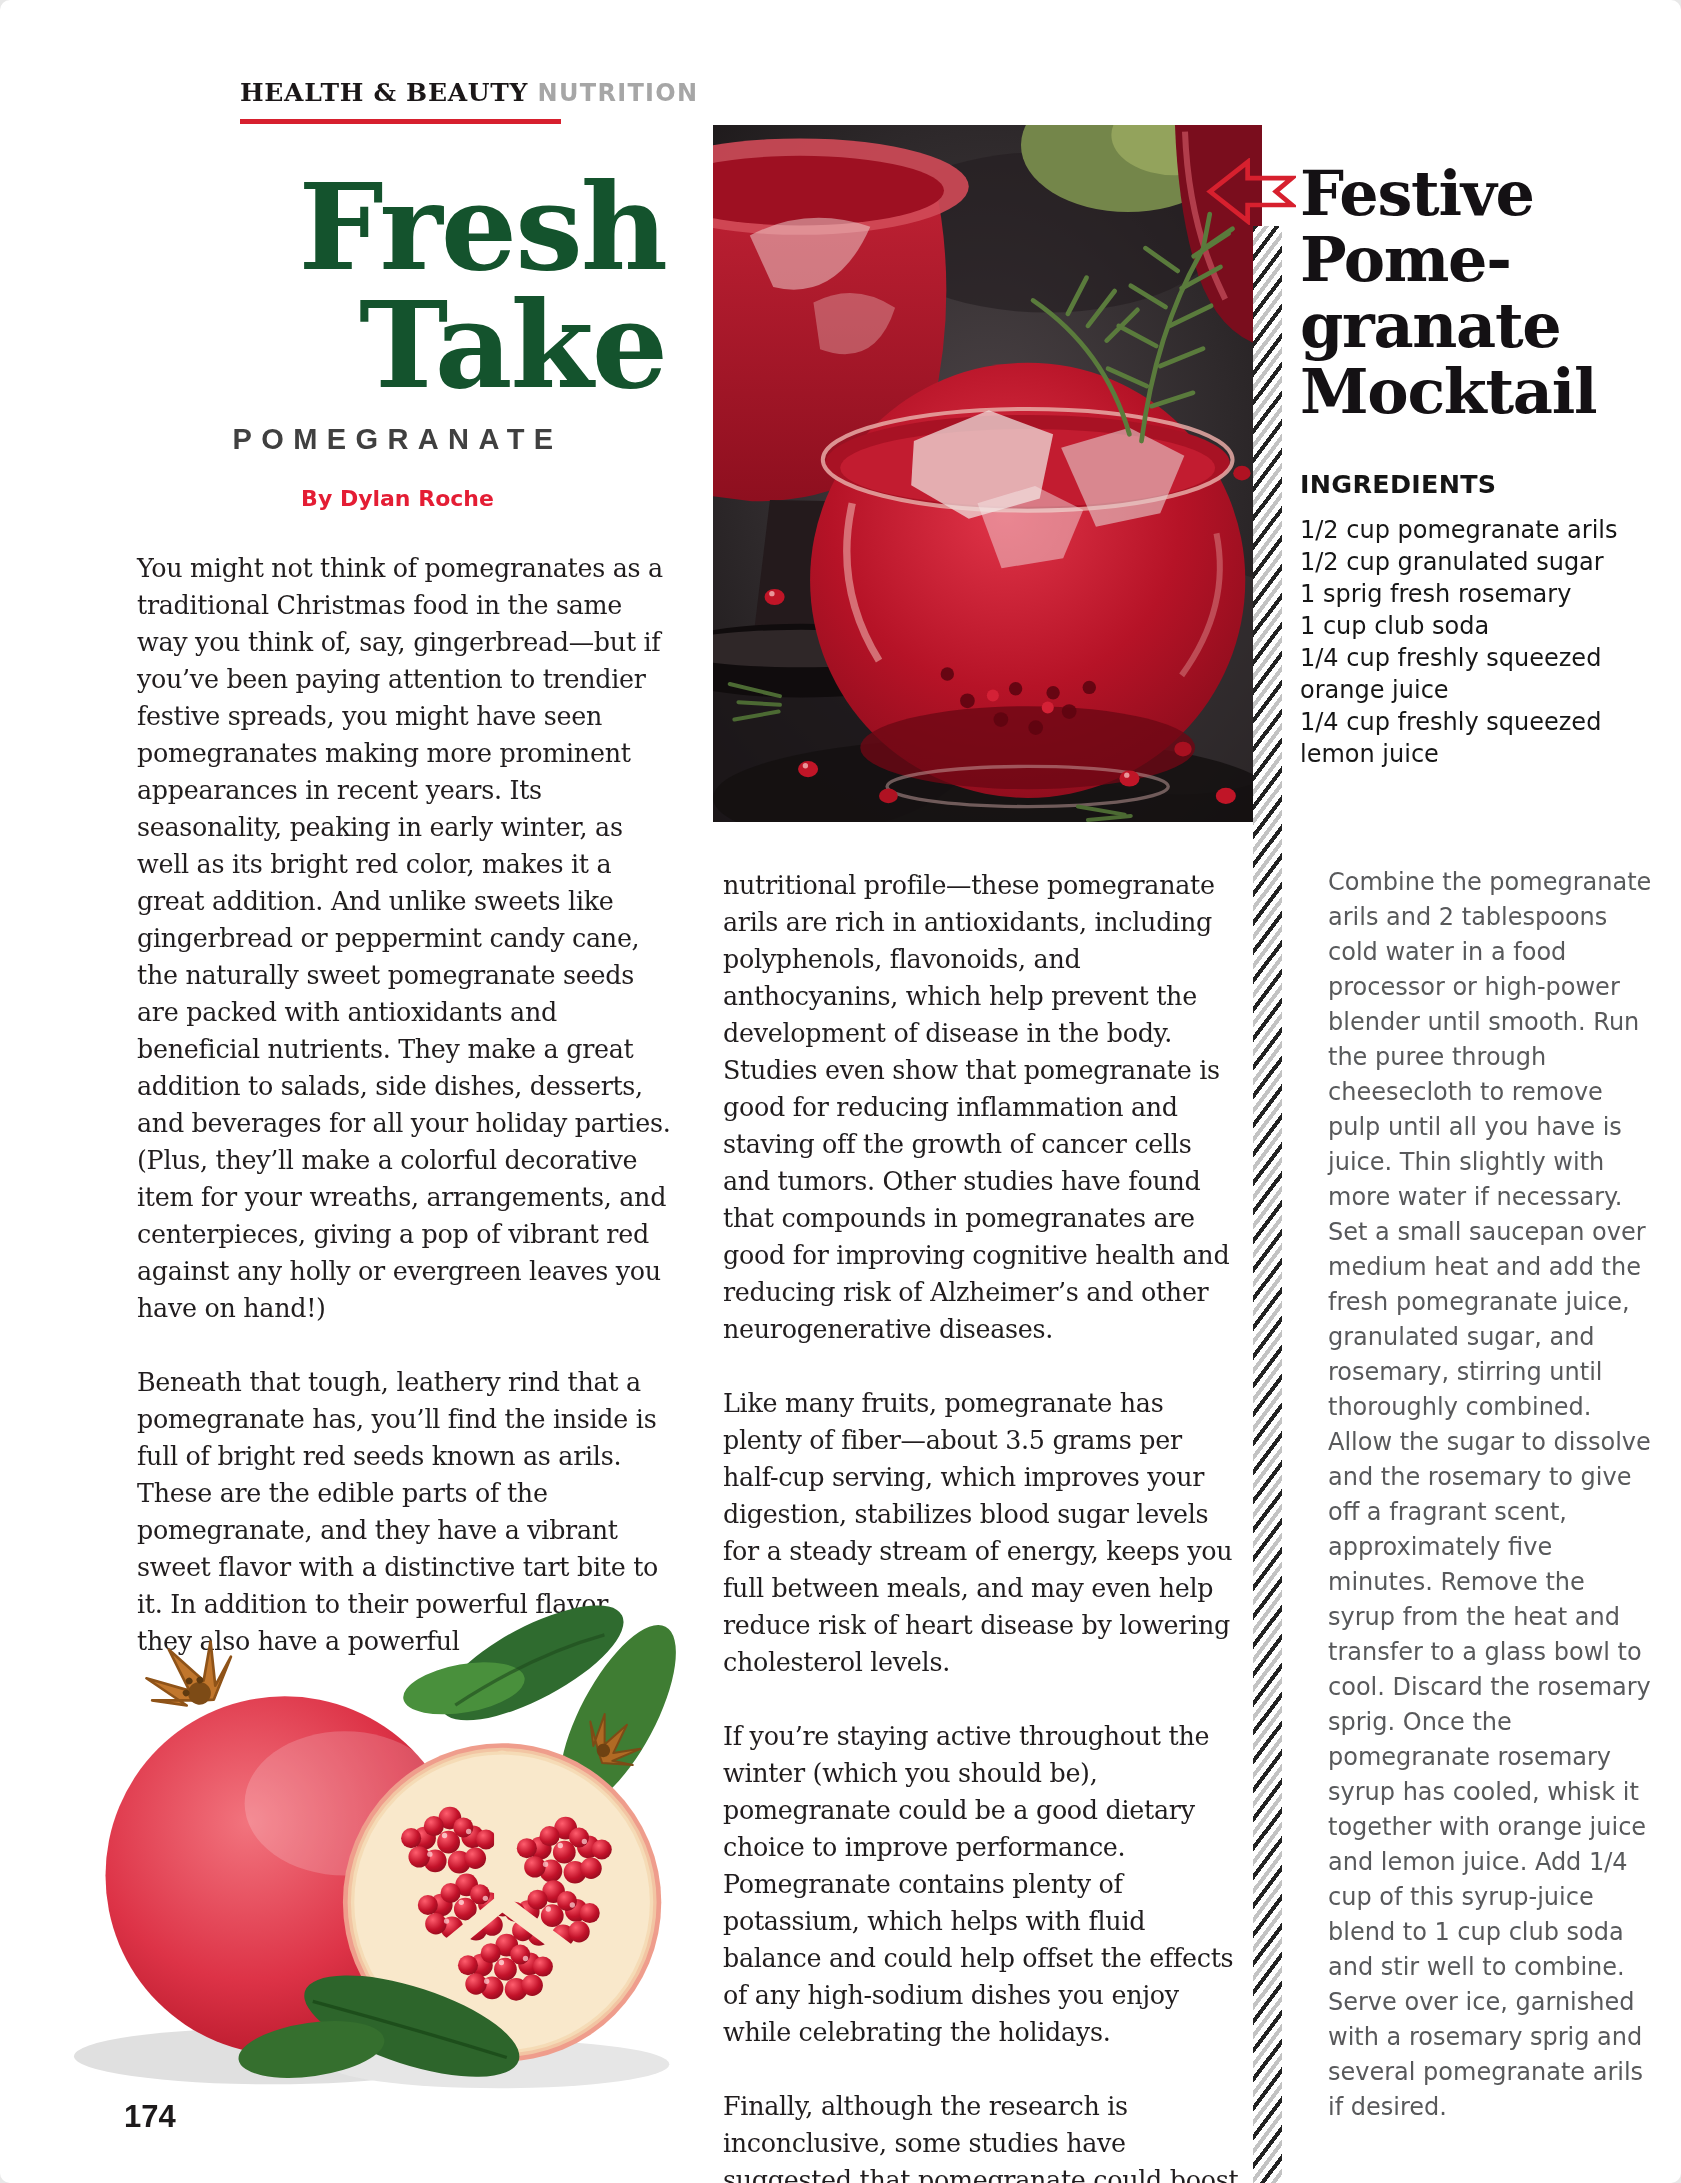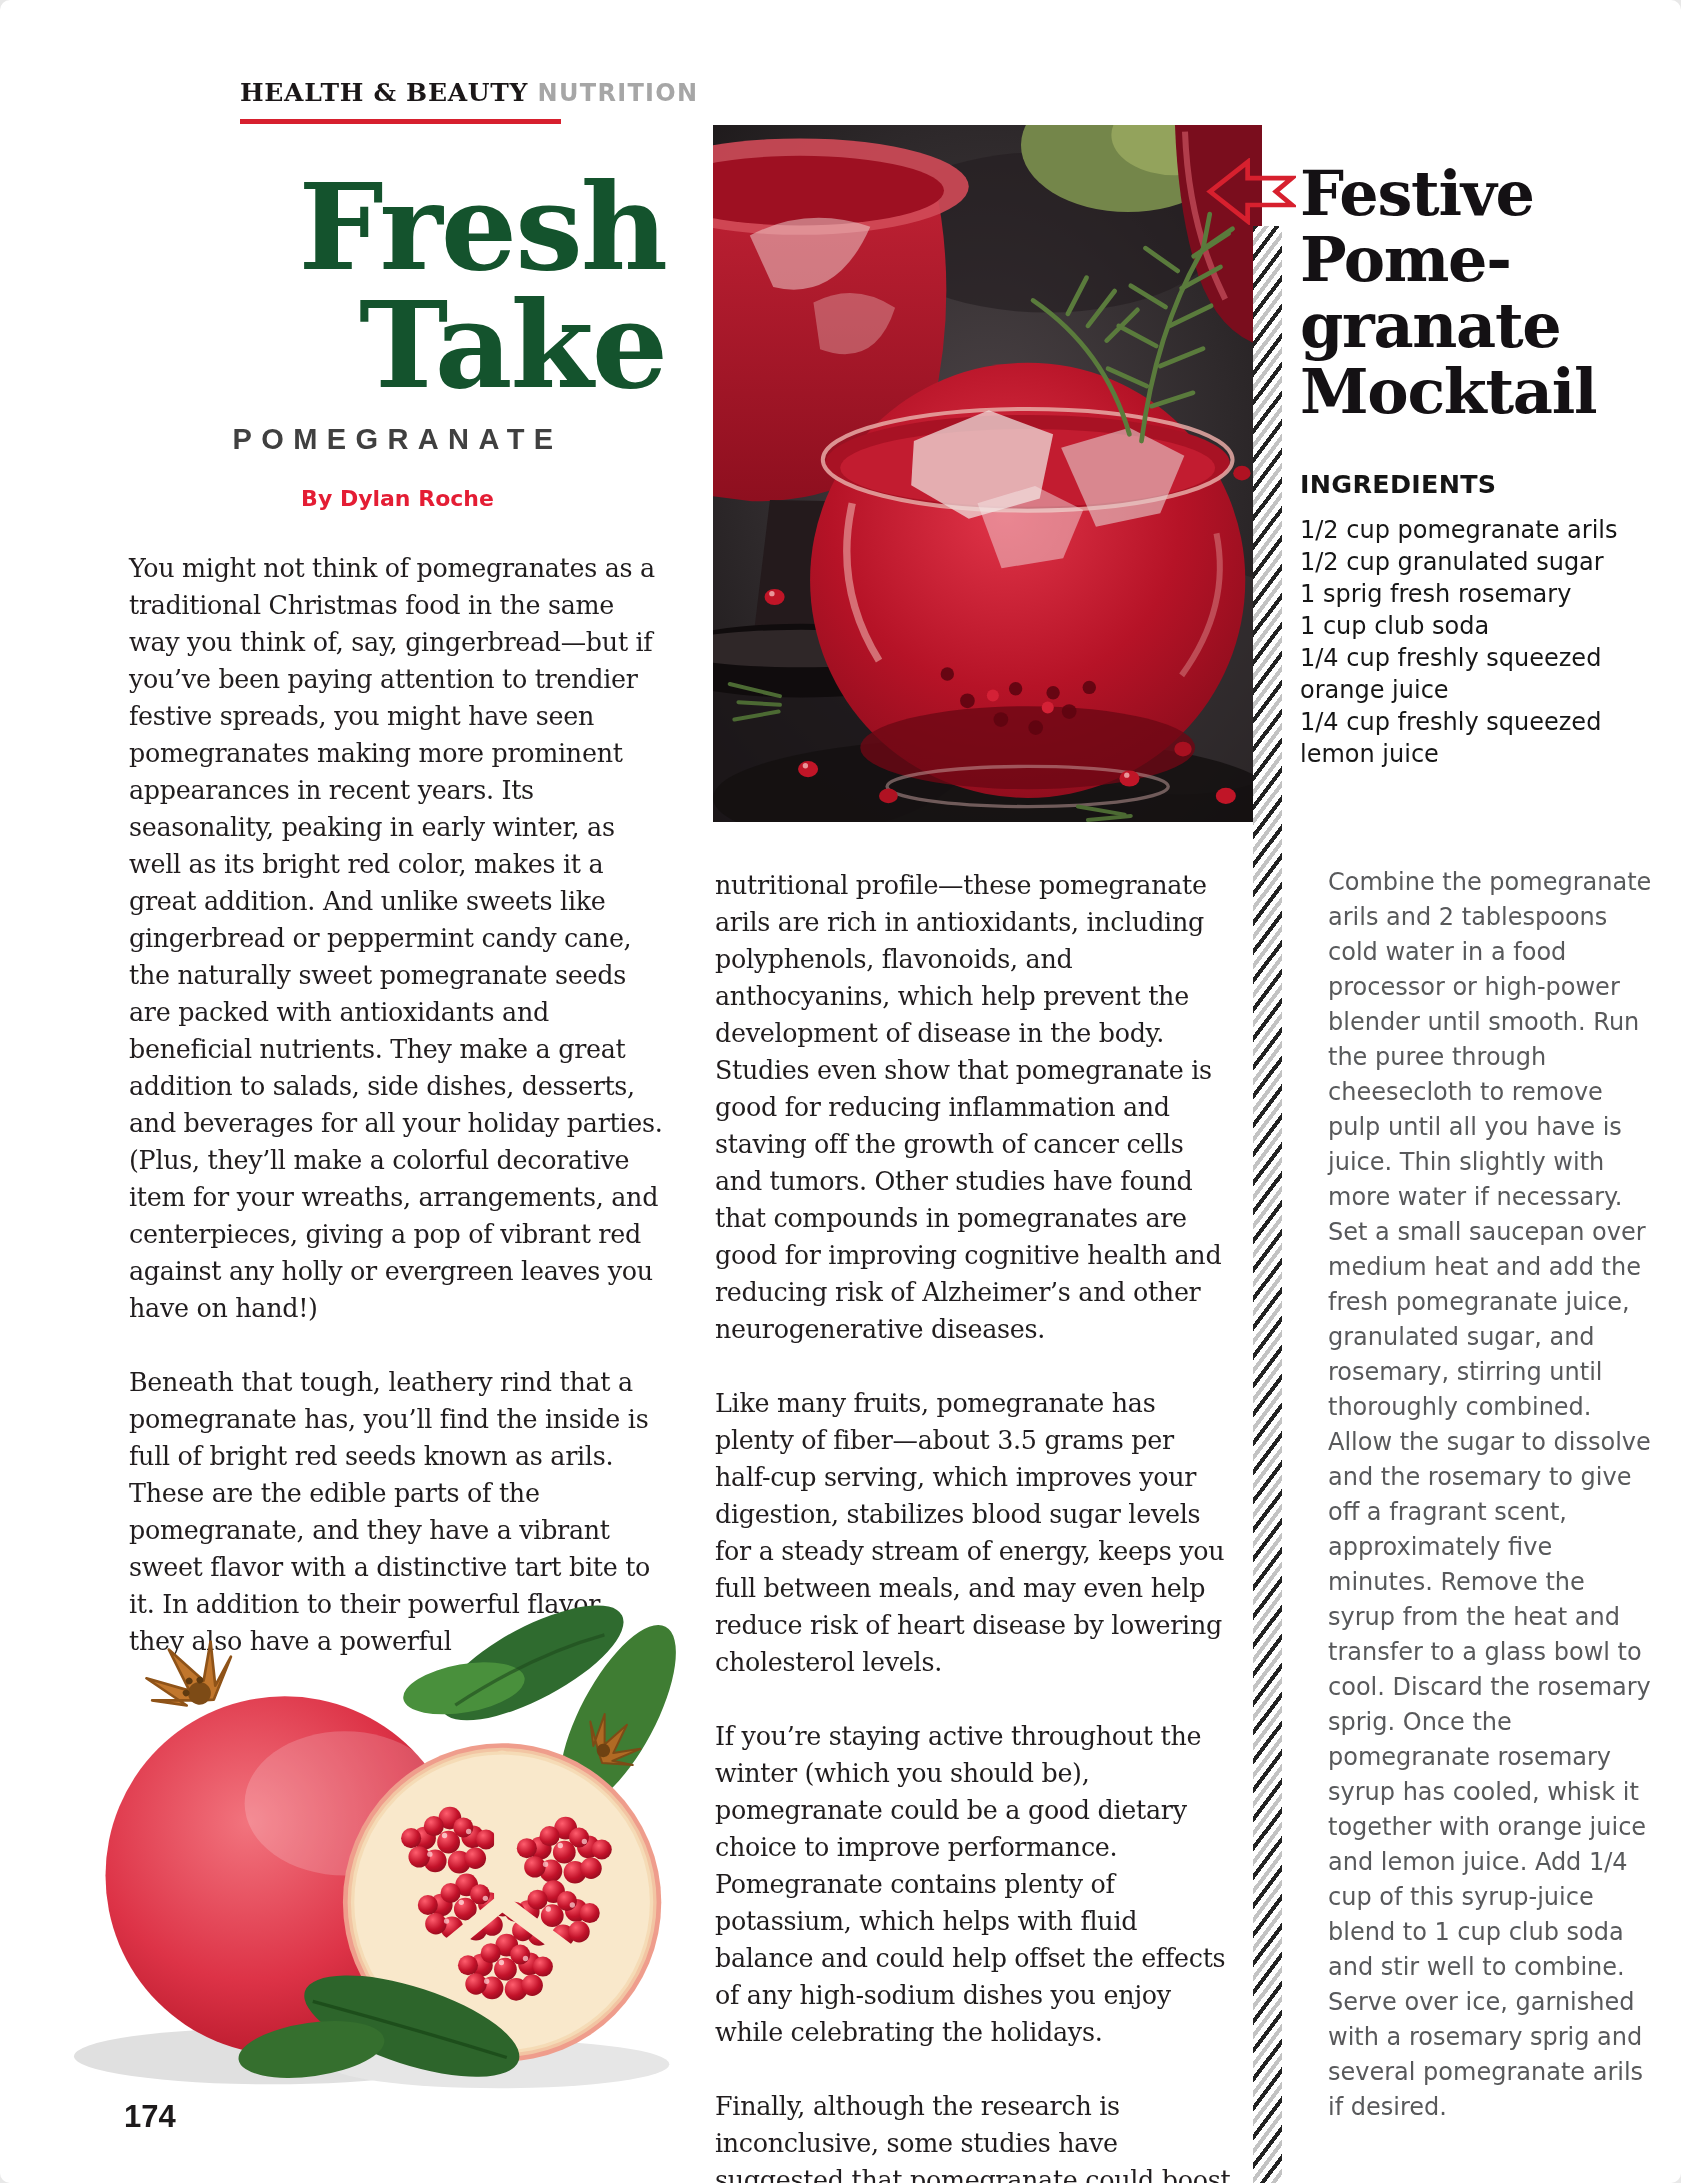--- a/index.html
+++ b/index.html
@@ -46,20 +46,21 @@
     text-align:center;
     font-family:"DejaVu Sans", sans-serif;
     font-size:22px;font-weight:bold;color:#e41d34;
   }
   
   .body-col{
     position:absolute;
     font-size:25.4px;line-height:37px;color:#211d1e;
     letter-spacing:-0.3px;
     text-align:left;
+    margin-left:8px;
   }
   #col1{left:129px;top:550px;width:537px;}
   #col2{left:715px;top:867px;width:521px;}
   .body-col p{margin:0 0 37px 0;}
   
   .photo{
     position:absolute;left:713px;top:125px;width:549px;height:697px;
   }
   .photo svg{display:block;width:100%;height:100%;}
   

